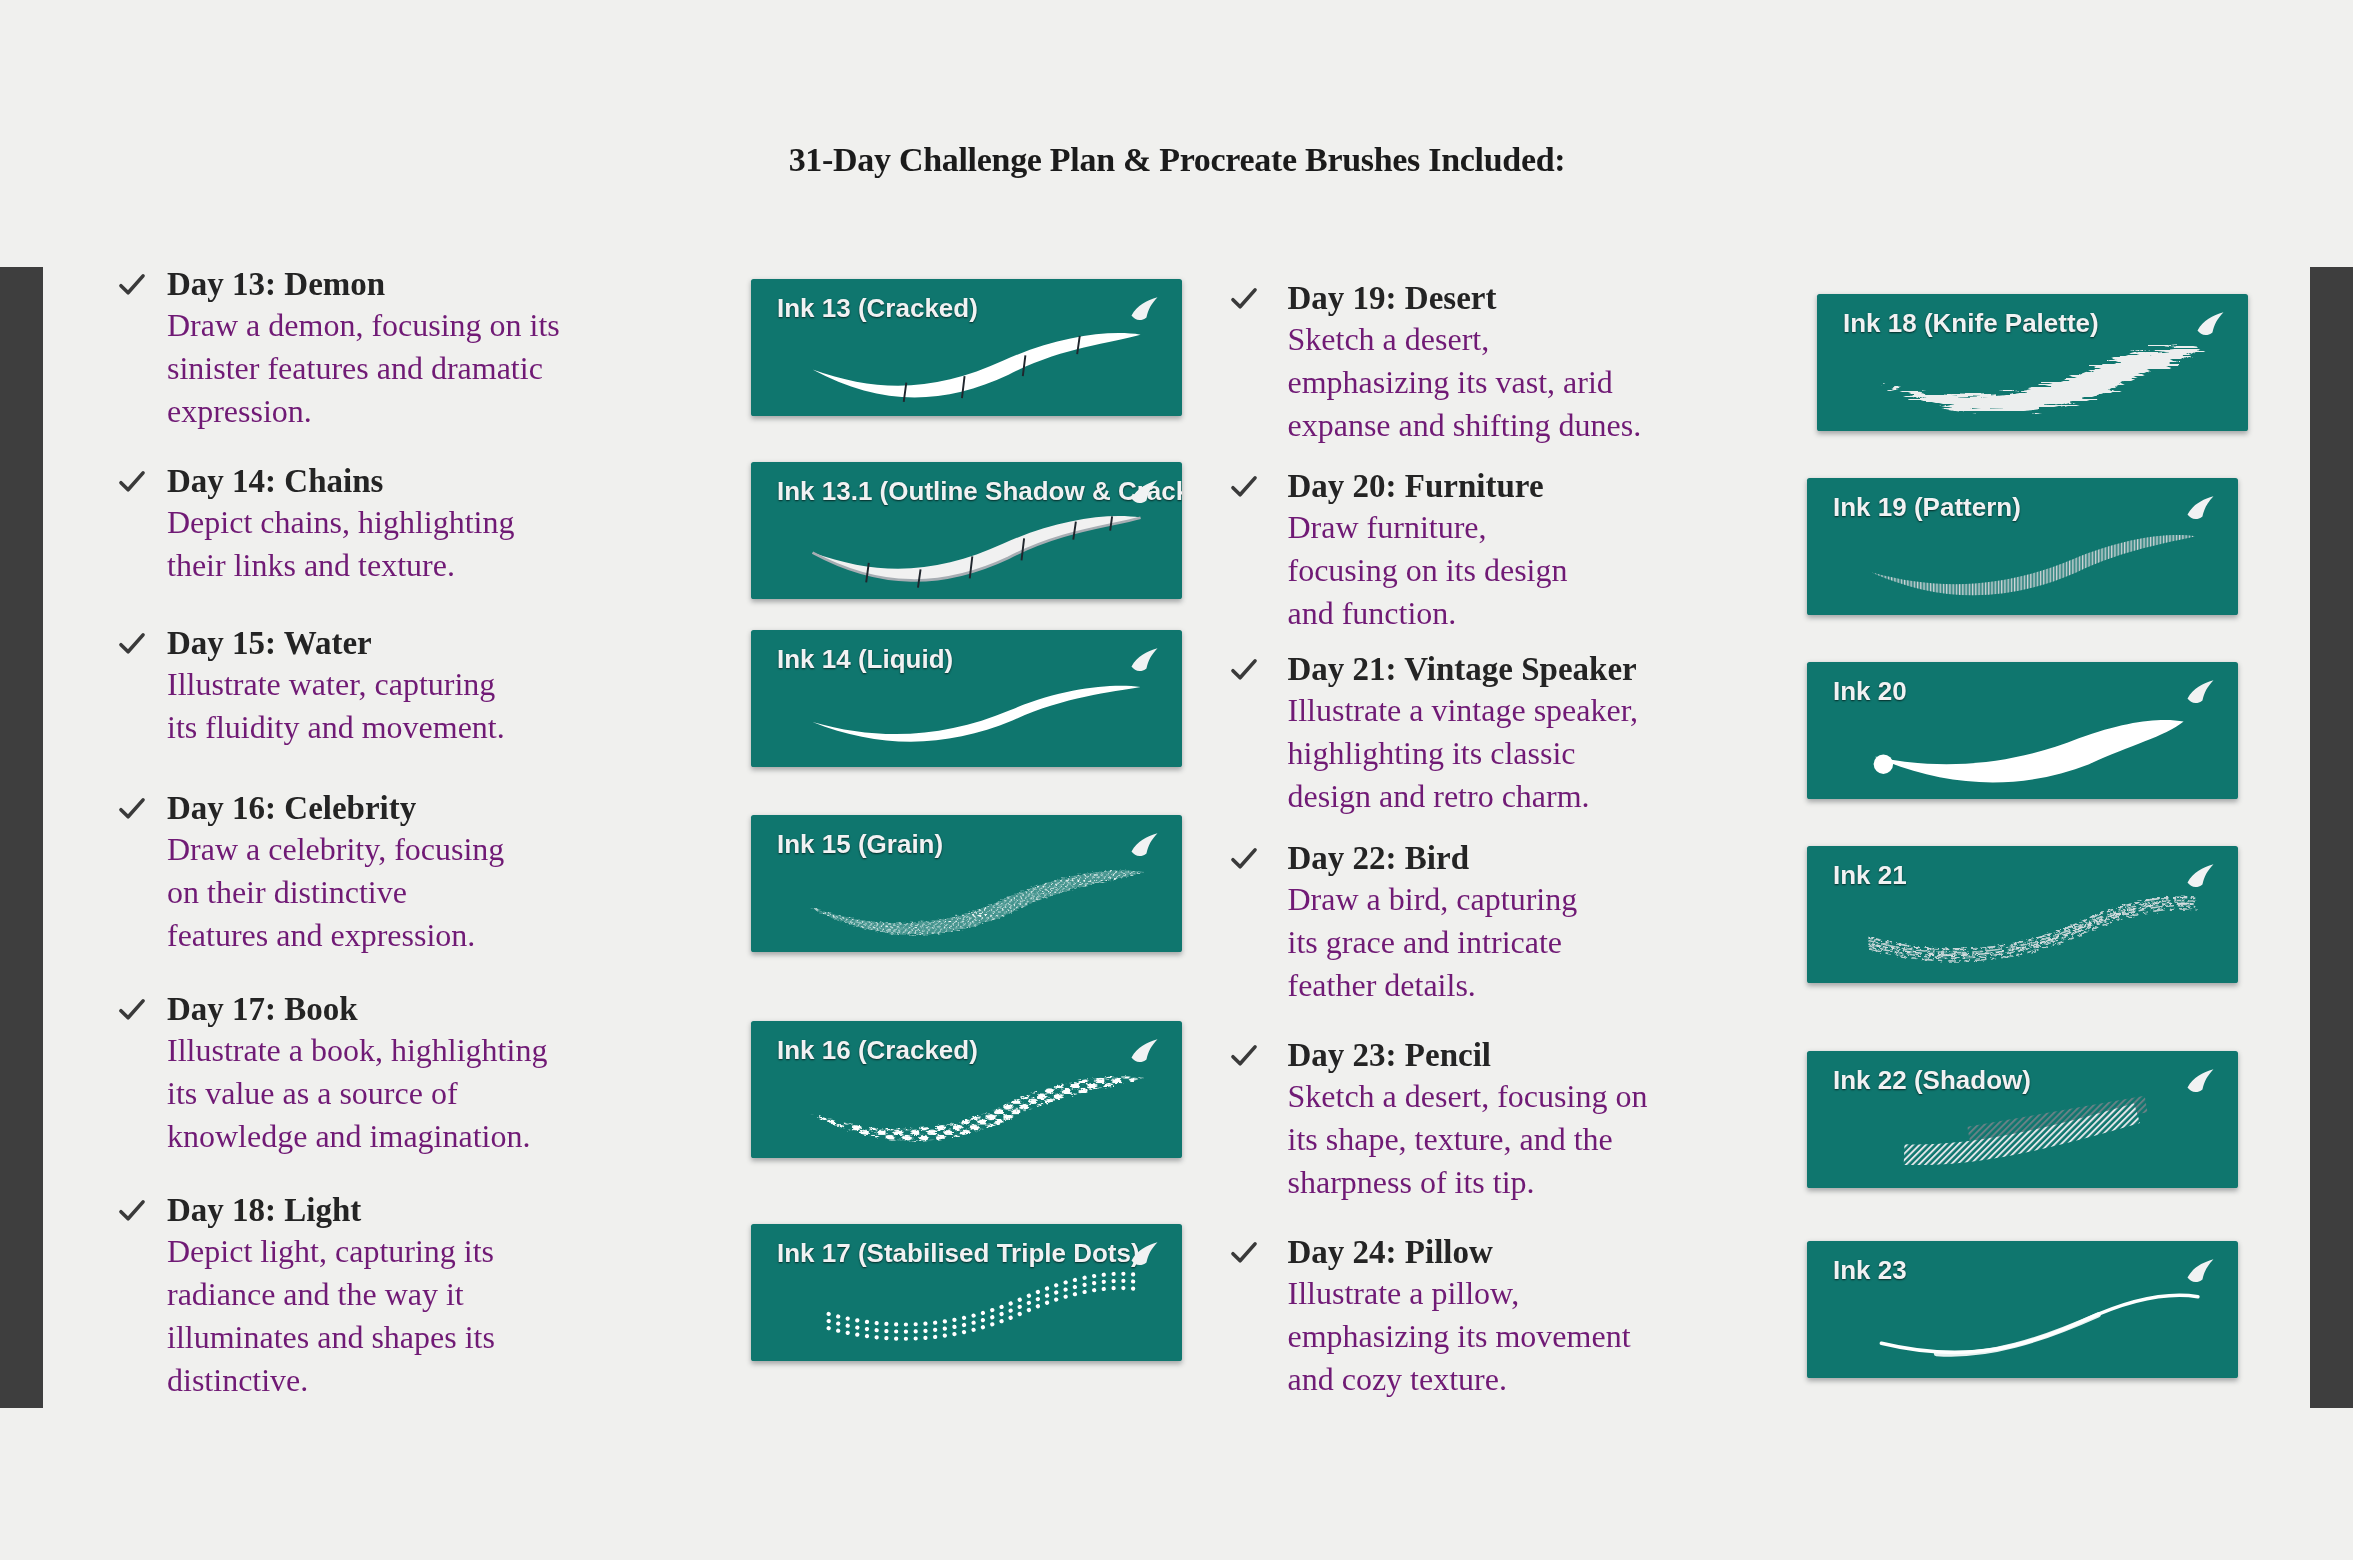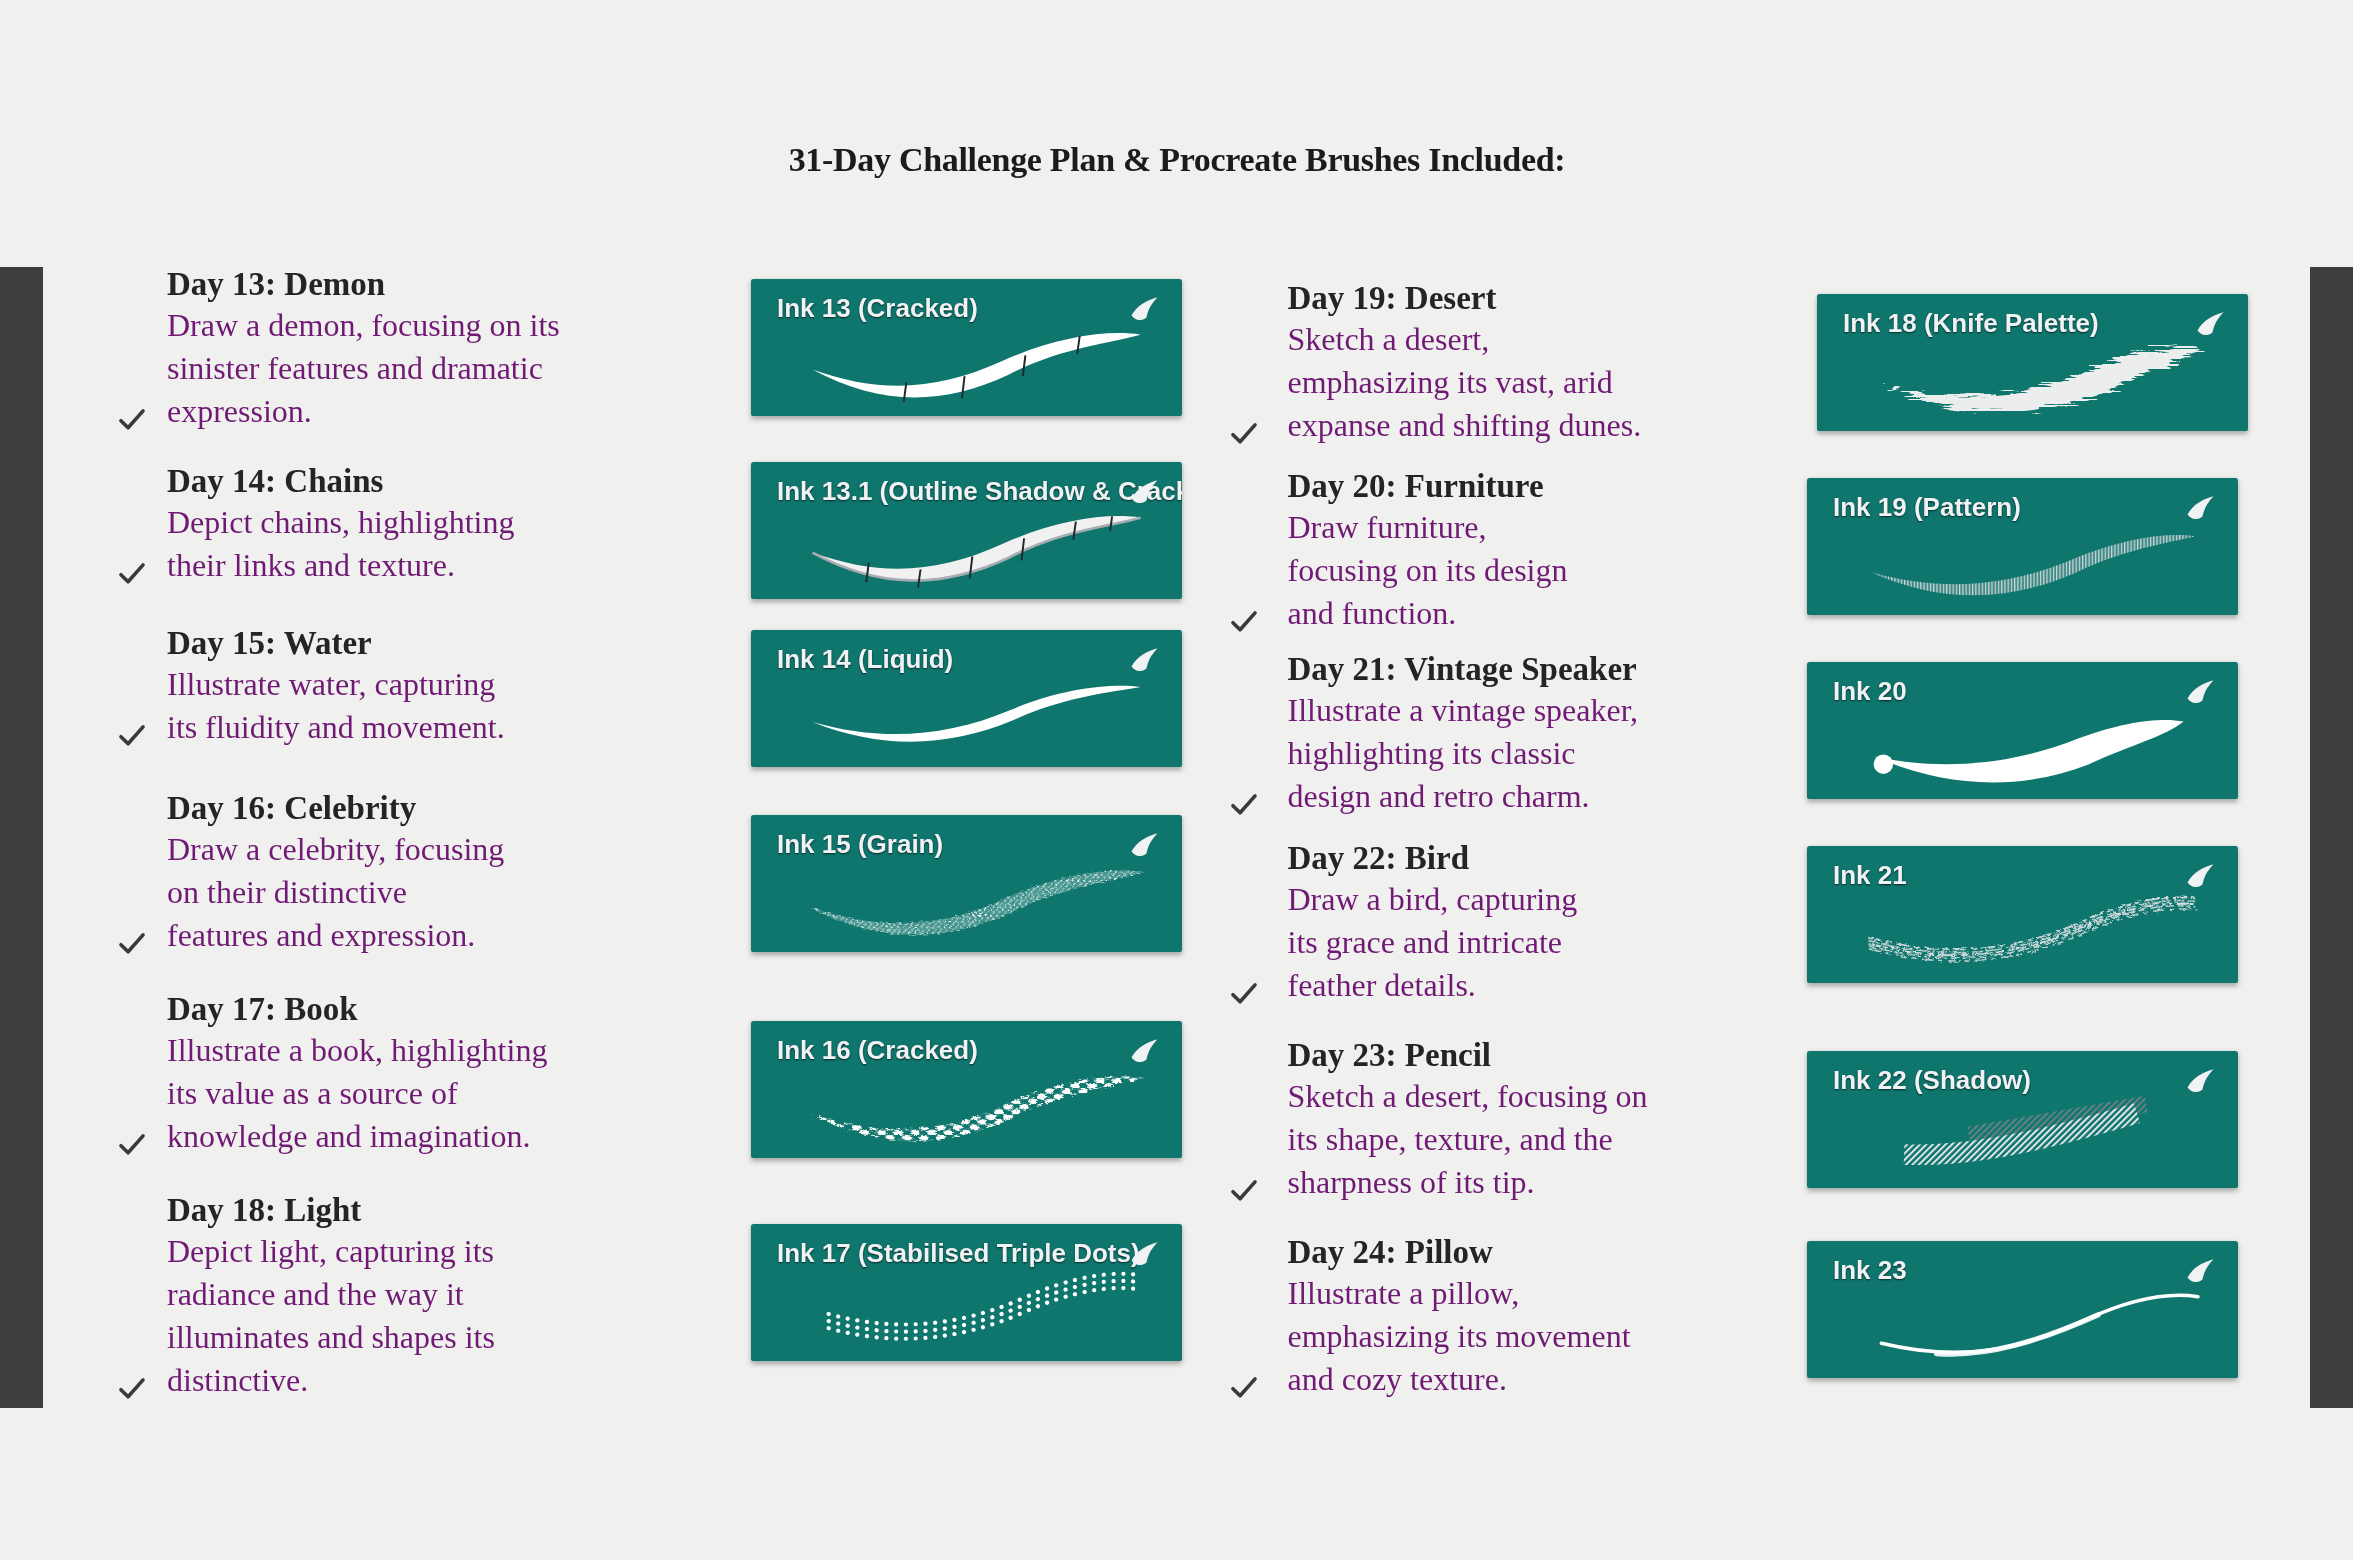--- a/index.html
+++ b/index.html
@@ -6,21 +6,21 @@
   #canvas{position:relative;width:2354px;height:1561px;background:#f0f0ee;overflow:hidden;
           font-family:"Liberation Serif",serif;color:#2e2e2e;}
   
   .title{position:absolute;top:141px;left:0;width:2354px;text-align:center;
          font-size:34px;font-weight:bold;color:#1b1b1b;letter-spacing:-0.3px;}
   
   .bar{position:absolute;top:267px;height:1141px;background:#3e3e3e;}
   .bar.left{left:0;width:43px;}
   .bar.right{left:2310px;width:44px;}
   
-  .day{position:absolute;display:flex;align-items:flex-end;}
+  .day{position:absolute;display:flex;align-items:flex-start;}
   .check{width:30px;height:26px;margin-top:7.8px;flex:0 0 auto;}
   .check path{fill:none;stroke:#3a3a3a;stroke-width:5.5;stroke-linecap:round;stroke-linejoin:round;}
   .dtxt{margin-left:20px;}
   .day.col3 .dtxt{margin-left:28.5px;}
   .dhead{font-size:33px;font-weight:bold;line-height:40px;color:#242424;white-space:nowrap;}
   .ddesc{font-size:32px;line-height:43px;color:#701a75;white-space:pre-line;}
   
   .card{position:absolute;width:431px;height:137px;background:#0f766e;border-radius:2.6px;
         box-shadow:0 2.6px 5.8px rgba(45,50,56,.38);overflow:hidden;}
   .clabel{position:absolute;left:26px;top:14.2px;font-family:"Liberation Sans",sans-serif;

